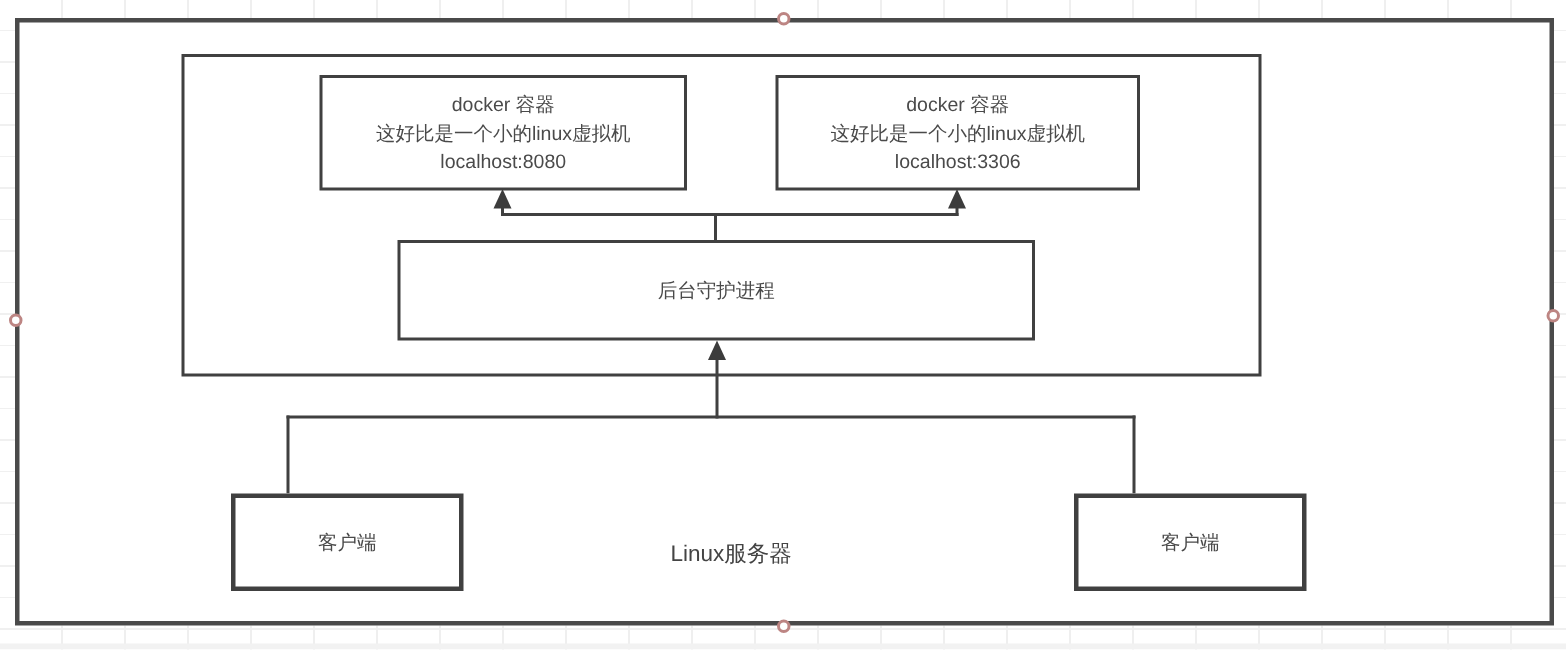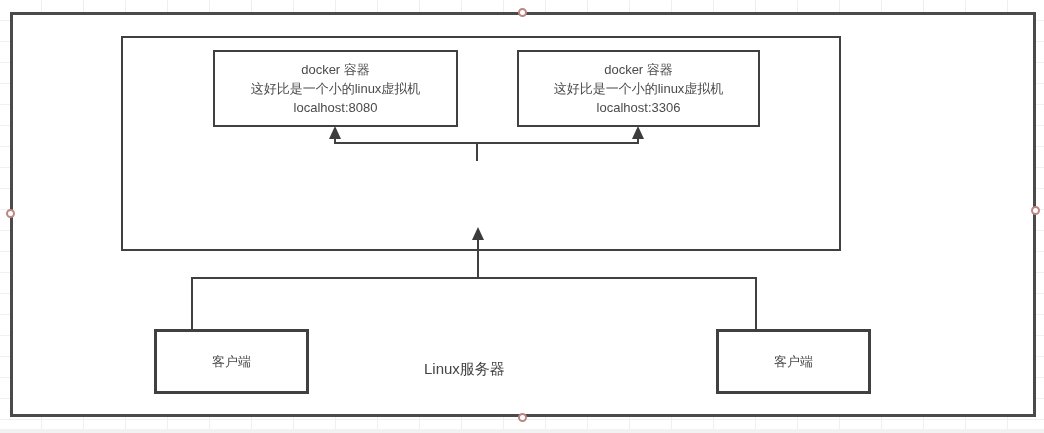--- a/index.html
+++ b/index.html
@@ -43,21 +43,21 @@
     text-align:center; color:#4a4a4a; font-size:13px; line-height:19px;
   }
   .docker1 { left:213px; top:50px;  width:245px; height:77px; }
   .docker2 { left:517px; top:50px;  width:243px; height:77px; }
   .daemon  { left:265px; top:160px; width:425px; height:67px; }
   .client  { width:155px; height:65px; border-width:3px; font-size:13px;margin-left:39px; }
   .client1 { left:115px; top:329px; }
   .client2 { left:677px; top:329px; }
 
   .server-label {
-    position:absolute; left:424px; top:360px; font-size:15px; color:#444444;
+    position:absolute; left:447px; top:360px; font-size:15px; color:#444444;
     white-space:nowrap;
   }
 
   
   .line { position:absolute; background:#404040; }
   .arrowhead {
     position:absolute; width:0; height:0;
     border-left:6px solid transparent; border-right:6px solid transparent;
     border-bottom:13px solid #3c3c3c;
   }
@@ -95,20 +95,23 @@
     <div>这好比是一个小的linux虚拟机</div>
     <div>localhost:8080</div>
   </div>
 
   <div class="shape docker2">
     <div>docker 容器</div>
     <div>这好比是一个小的linux虚拟机</div>
     <div>localhost:3306</div>
   </div>
 
+  <div class="shape daemon">
+    <div>后台守护进程</div>
+  </div>
 
   <div class="line t-stem"></div>
   <div class="line t-hbar"></div>
   <div class="line t-lshaft"></div>
   <div class="line t-rshaft"></div>
   <div class="arrowhead t-lhead"></div>
   <div class="arrowhead t-rhead"></div>
 
   <div class="line b-stem"></div>
   <div class="arrowhead b-head"></div>

